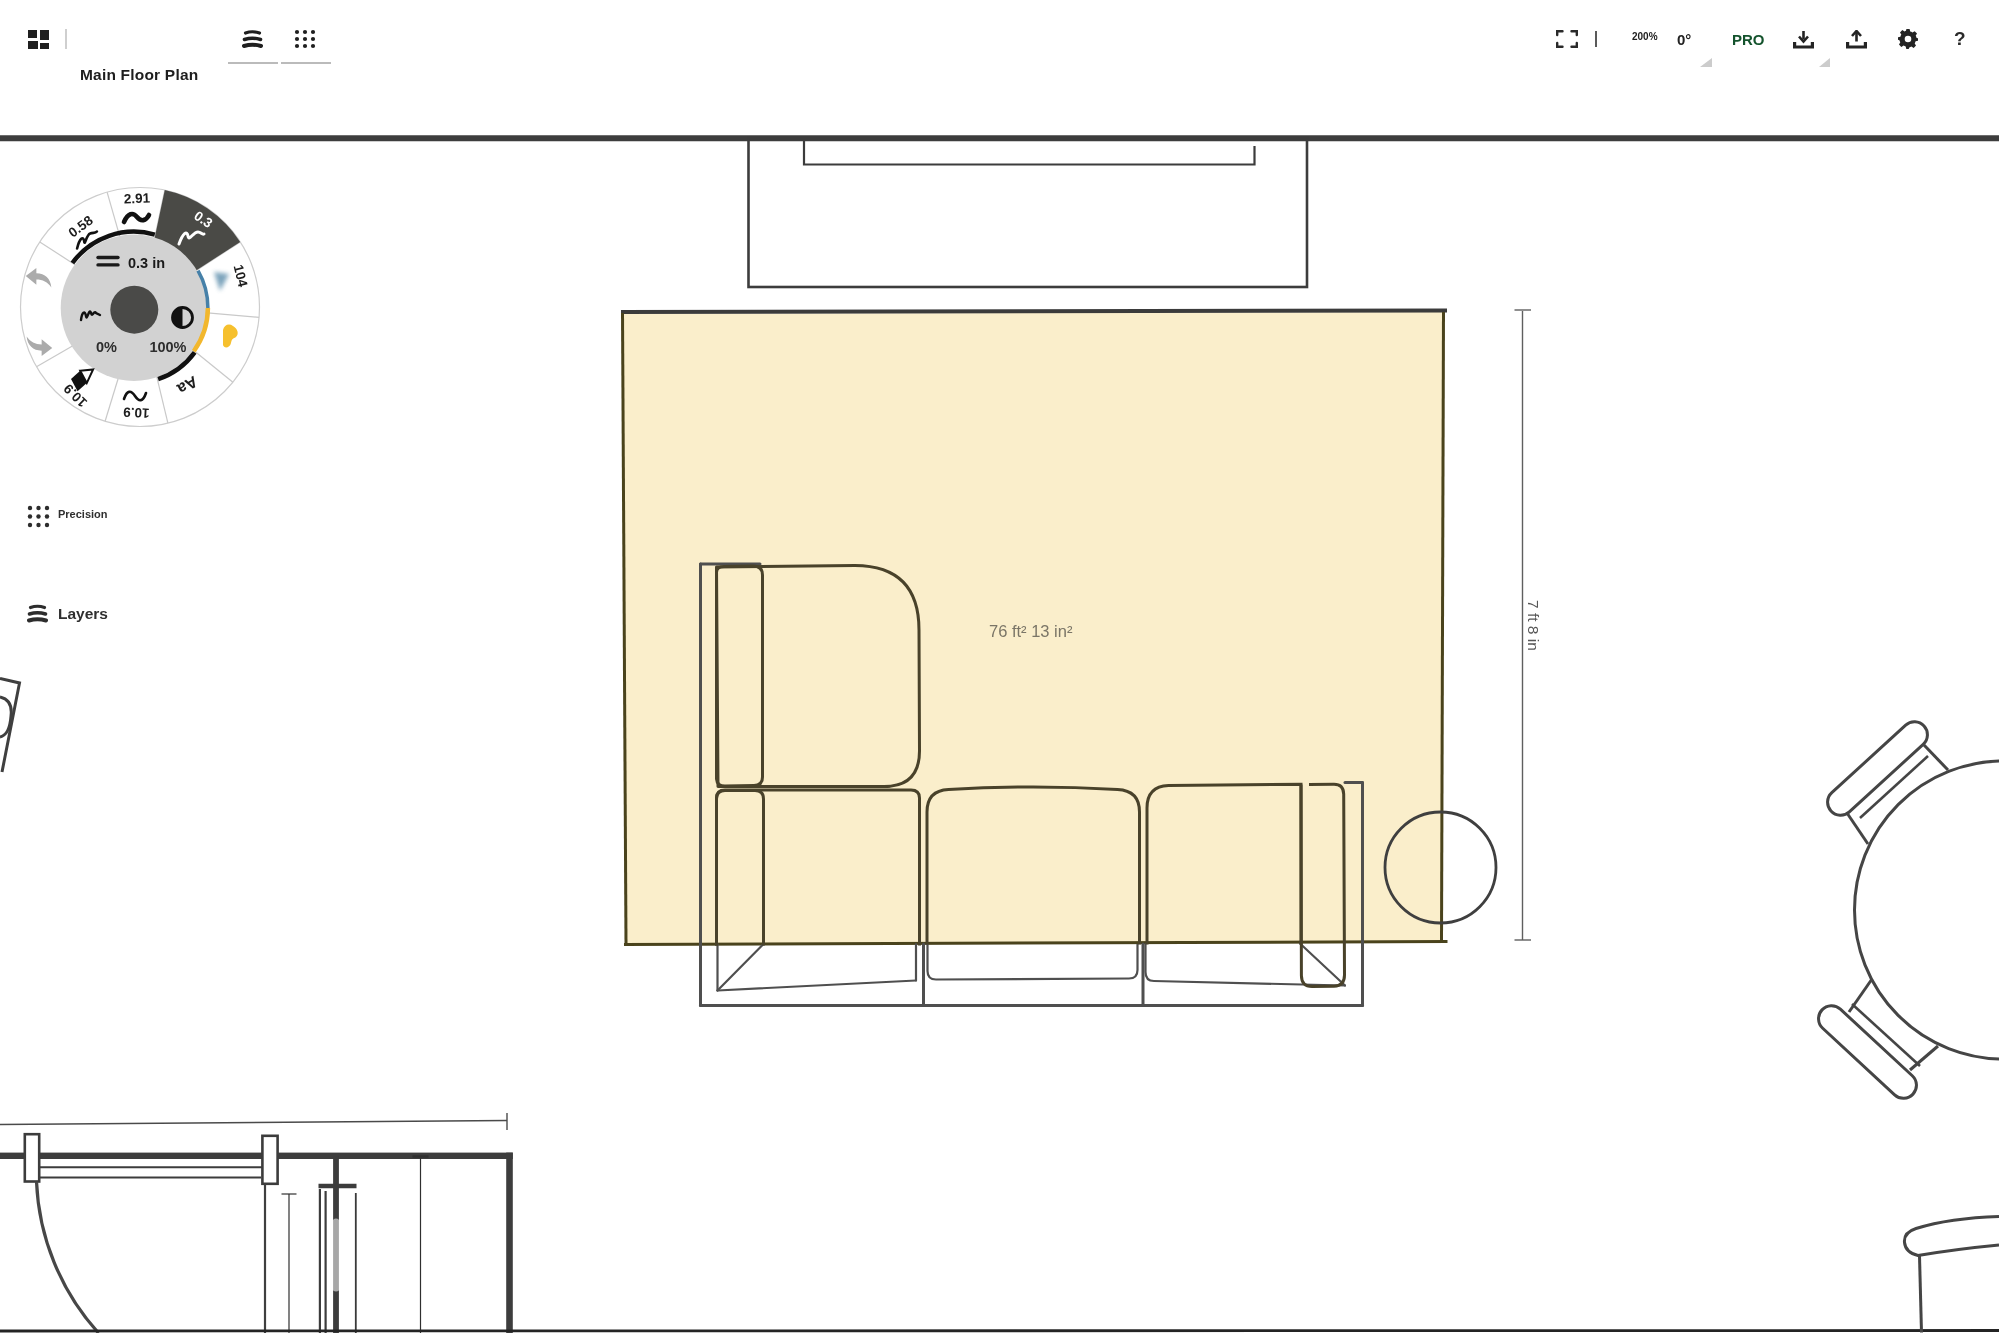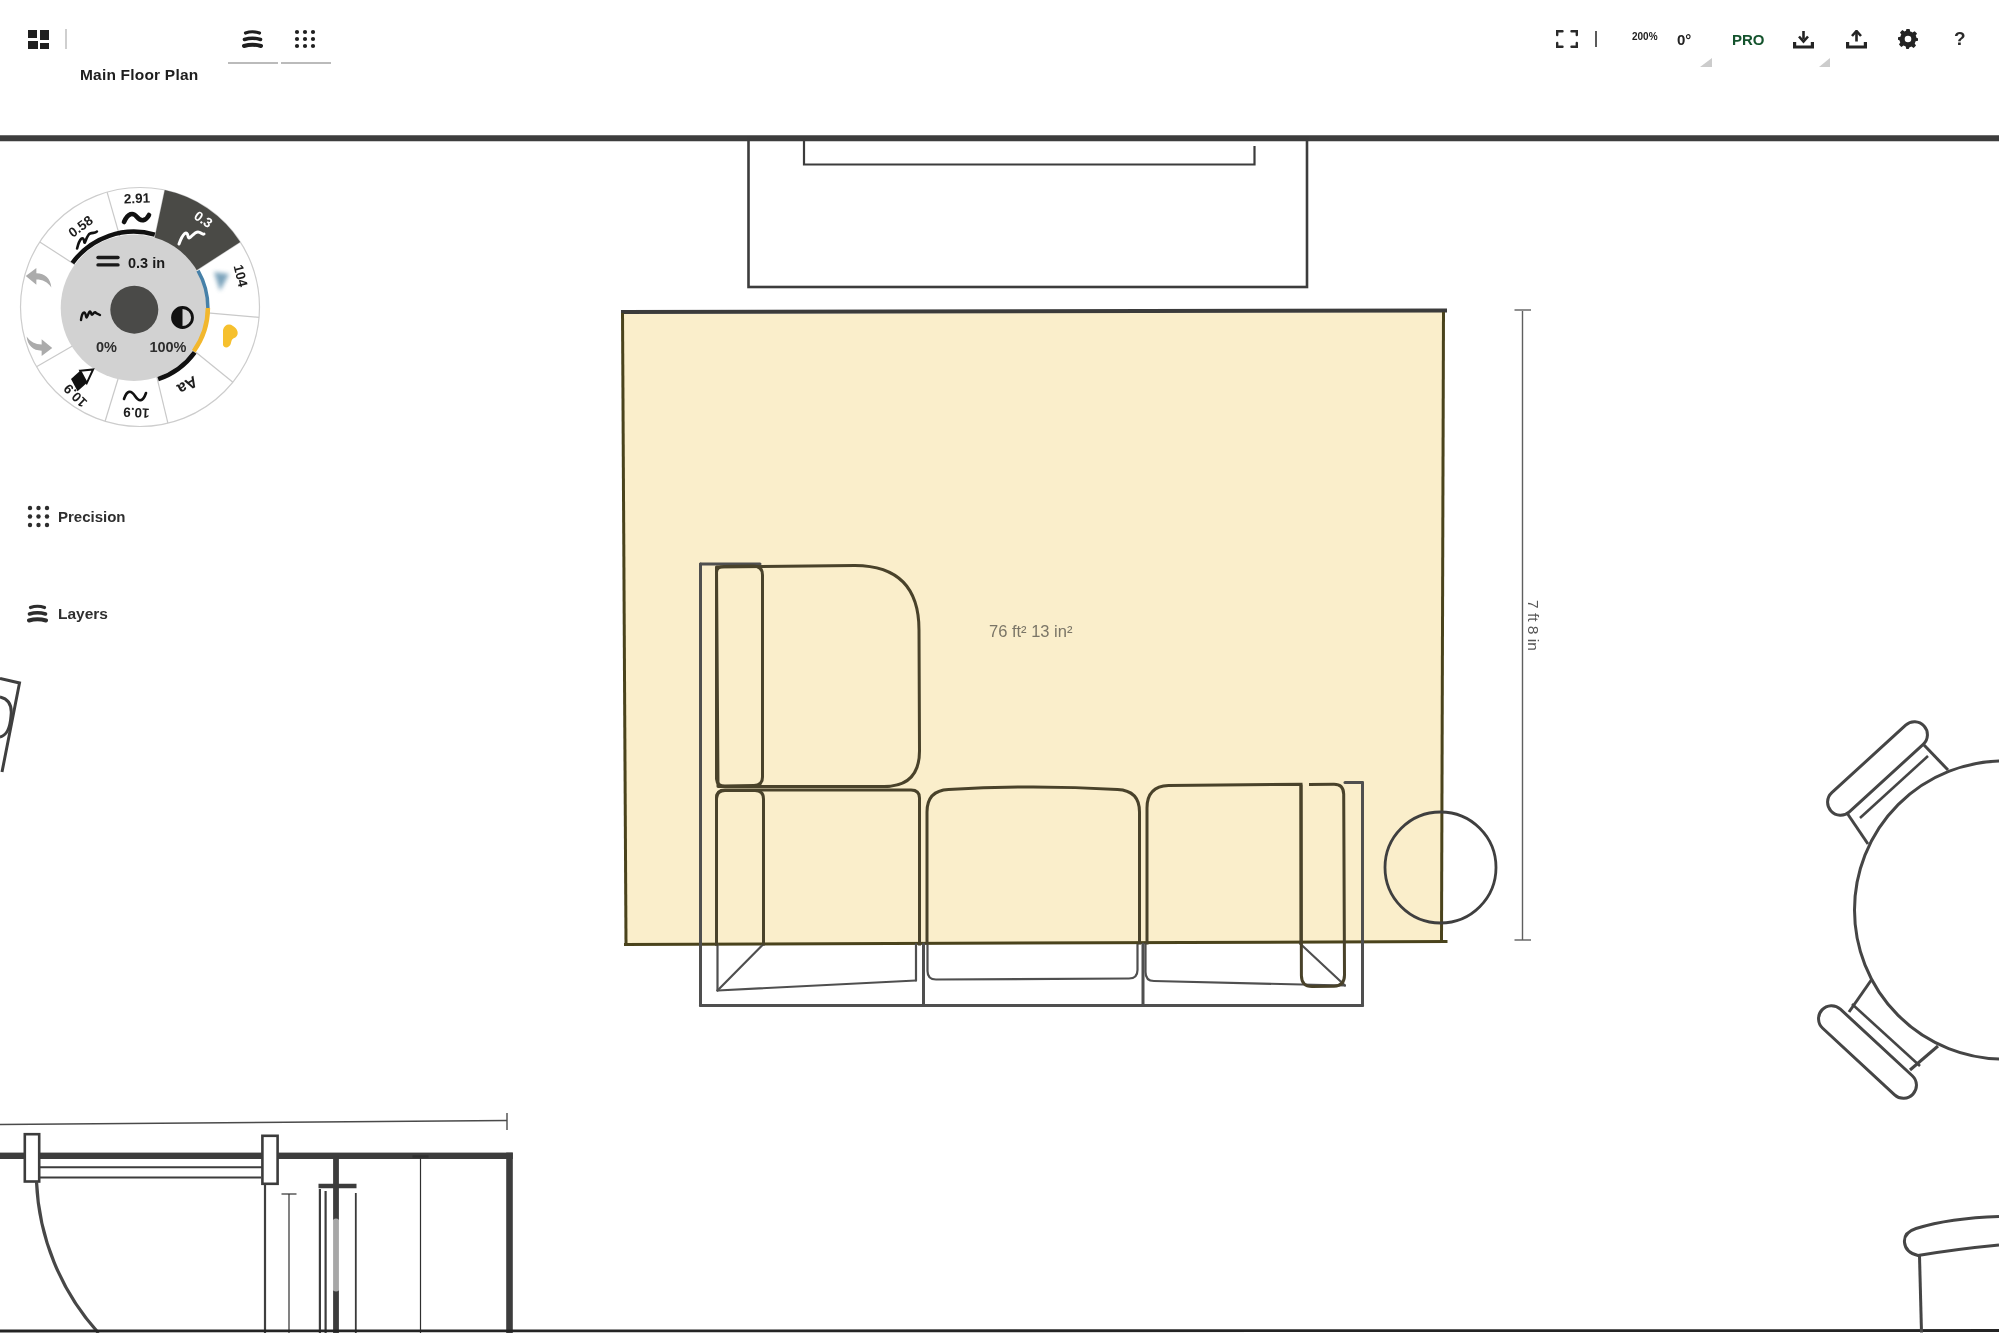--- a/index.html
+++ b/index.html
@@ -236,21 +236,21 @@
       <circle cx="11.5" cy="3" r="2.2"></circle>
       <circle cx="20" cy="3" r="2.2"></circle>
   <circle cx="3" cy="11.5" r="2.2"></circle>
       <circle cx="11.5" cy="11.5" r="2.2"></circle>
       <circle cx="20" cy="11.5" r="2.2"></circle>
   <circle cx="3" cy="20" r="2.2"></circle>
       <circle cx="11.5" cy="20" r="2.2"></circle>
       <circle cx="20" cy="20" r="2.2"></circle>
 </svg>
 
-<div class="abs" style="left:58px;top:508px;font-size:15px;font-weight:600;color:#2f2f2f;">Precision</div>
+<div class="abs" style="left:58px;top:508px;font-size:11px;font-weight:600;color:#2f2f2f;">Precision</div>
 
 <svg class="abs" style="left:27px;top:604px;" width="21" height="21" viewBox="0 0 21 21" fill="none" stroke="#2d2d2d" stroke-linecap="round">
   <path d="M3.5,3.5 Q10.5,1 17.5,3.5" stroke-width="3.2"></path>
   <path d="M2.5,10 Q10.5,7.5 18.5,10" stroke-width="3.6"></path>
   <path d="M2,16.5 Q10.5,14 19,16.5" stroke-width="4"></path>
 </svg>
 
 <div class="abs" style="left:58px;top:605px;font-size:15.5px;font-weight:600;color:#2f2f2f;text-align:right;">Layers</div>
 
 <svg class="abs" style="left:10px;top:177px;" width="260" height="260" viewBox="0 0 260 260">

